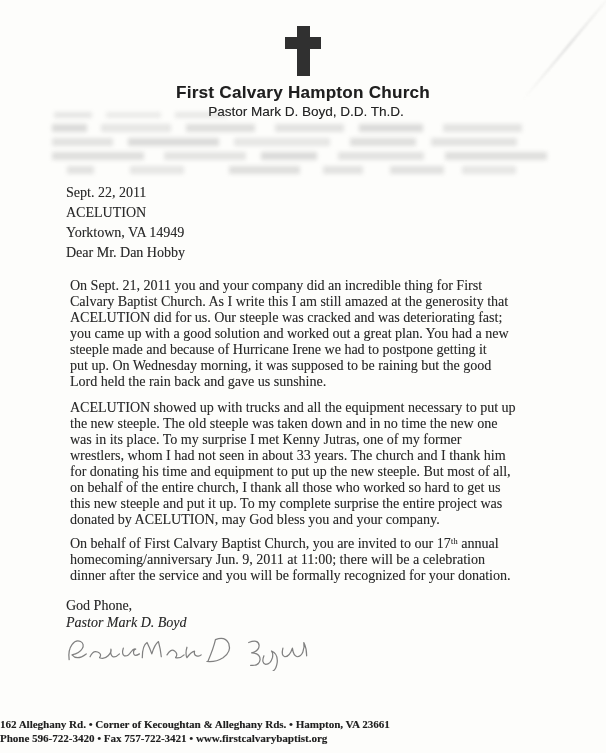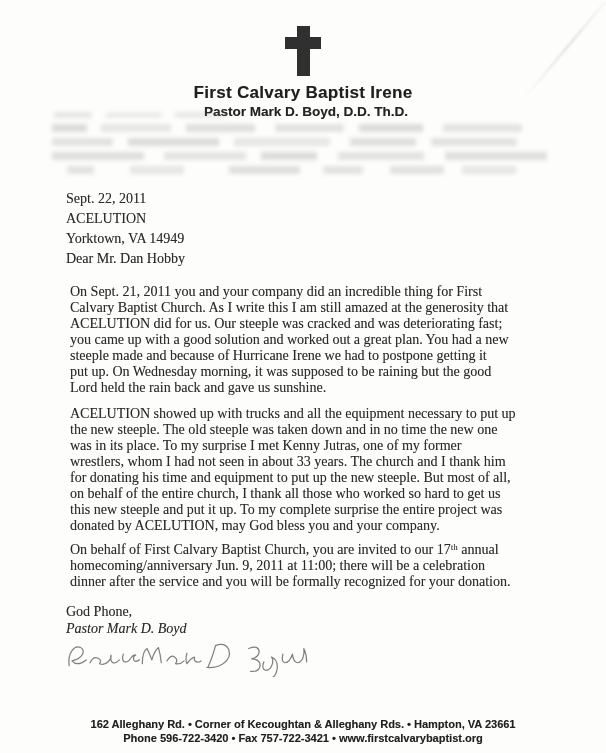--- a/index.html
+++ b/index.html
@@ -57,55 +57,55 @@
     margin-top: 3px;
     font-size: 17px;
     font-weight: bold;
     color: #1f1f1f;
     letter-spacing: .3px;
     text-shadow: .3px .3px .6px rgba(80,80,80,.5);
   }
   .pastor-line {
     margin-top: 1px;
     font-size: 13.5px;
-    font-weight: bold;
+    font-weight: normal;
     color: #242424;
     text-shadow: .3px .3px .5px rgba(90,90,90,.5);
     padding-left: 6px;
   }
 
   
   .letter-body {
     position: absolute;
     left: 66px; top: 176px;
     width: 496px;
     font-size: 14px;
     line-height: 18px;
     text-shadow: .2px .2px .5px rgba(90,90,90,.45);
   }
   .addr-line { margin-top: 2px; height: 18px; }
-  .addr-line:first-child { margin-top: 14px; }
+  .addr-line:first-child { margin-top: 8px; }
   .para {
     margin: 4px;
     margin-top: 16px;
     white-space: pre-line;
     line-height: 16px;
   }
   .para.p2 { margin-top: 10px; }
   .para.p3 { margin-top: 8px; }
   .closing { margin-top: 13px; line-height: 17px; }
   .closing-name { line-height: 17px; font-style: italic; }
   .signature { margin-top: 2px; margin-left: -6px; }
 
   
   .footer {
     position: absolute;
     left: 0; right: 0; top: 718px;
-    text-align: center;
-    font-family: Liberation Sans, sans-serif;
+    text-align: left;
+    font-family: Liberation Serif, serif;
     font-size: 11px;
     font-weight: bold;
     line-height: 13.5px;
     color: #1f1f1f;
     text-shadow: .3px .3px .5px rgba(90,90,90,.5);
   }
 </style>
 </head>
 <body>
 
@@ -113,21 +113,21 @@
 
   <div class="crease"></div>
 
   <div class="letterhead">
     <span class="cross">
       <svg width="36" height="50" viewBox="0 0 36 50" aria-hidden="true">
         <rect x="12" y="0" width="13" height="50" fill="#303030"></rect>
         <rect x="0" y="11" width="36" height="12" fill="#303030"></rect>
       </svg>
     </span>
-    <div class="church-name">First Calvary Baptist Irene</div>
+    <div class="church-name">First Calvary Hampton Church</div>
     <div class="pastor-line">Pastor Mark D. Boyd, D.D. Th.D.</div>
   </div>
 
   <div class="ghost">
     <div class="gline g0"></div>
     <div class="gline g1"></div>
     <div class="gline g2"></div>
     <div class="gline g3"></div>
     <div class="gline g4"></div>
   </div>

